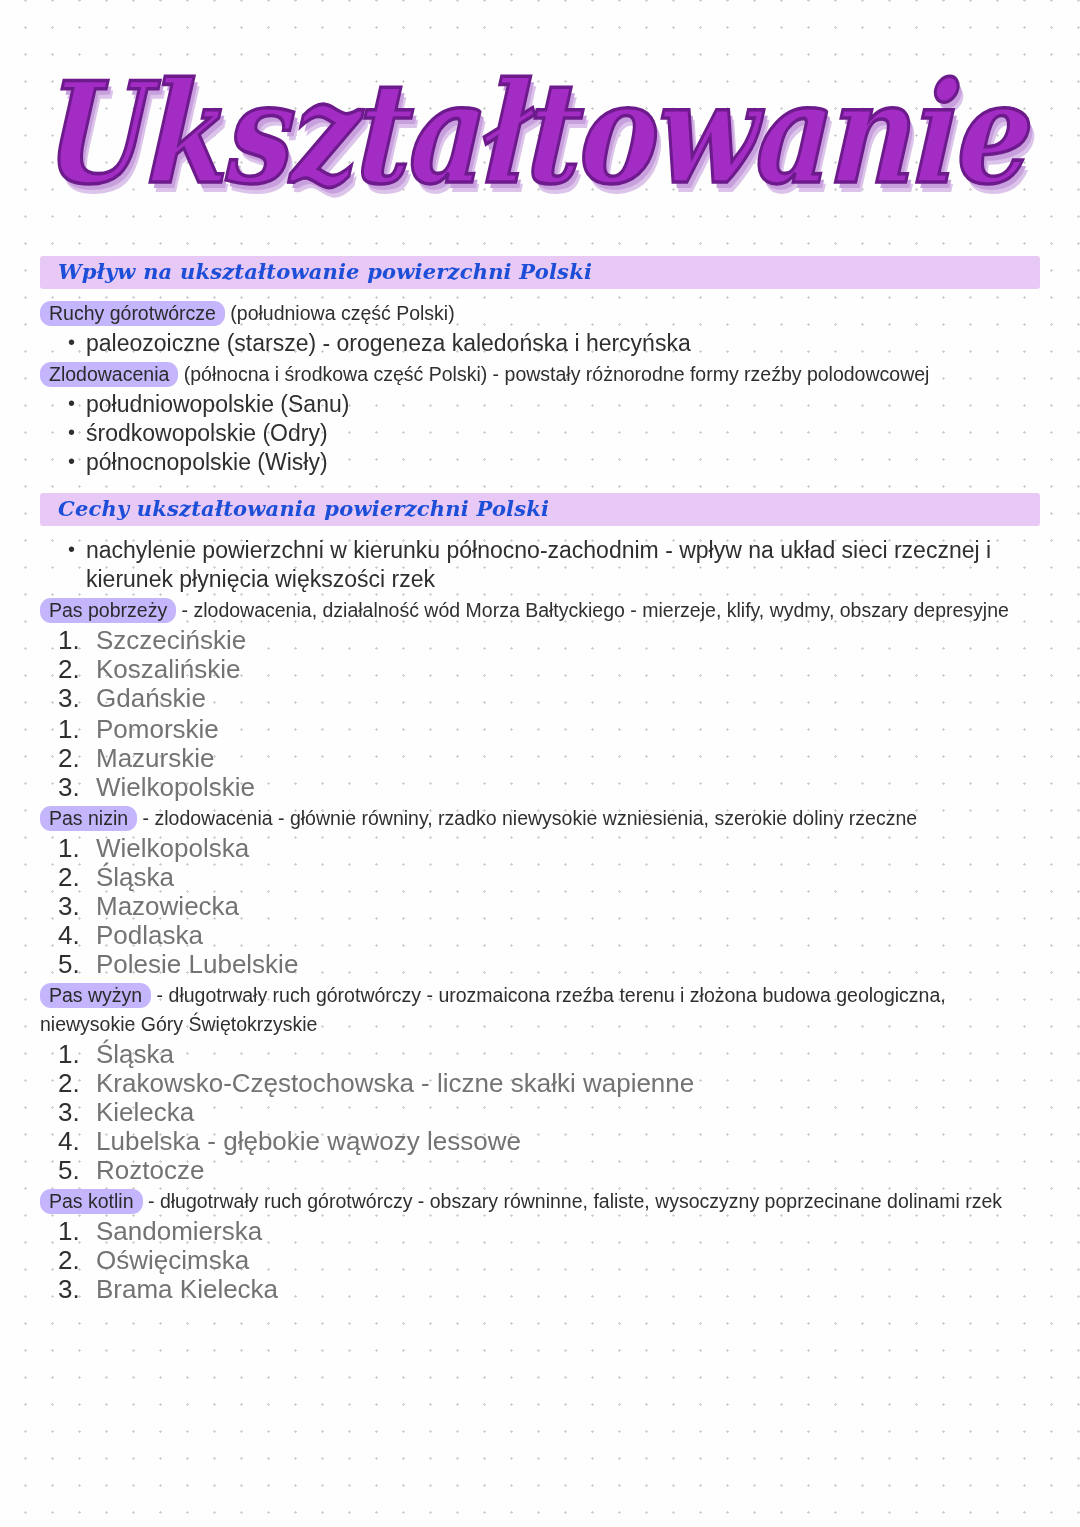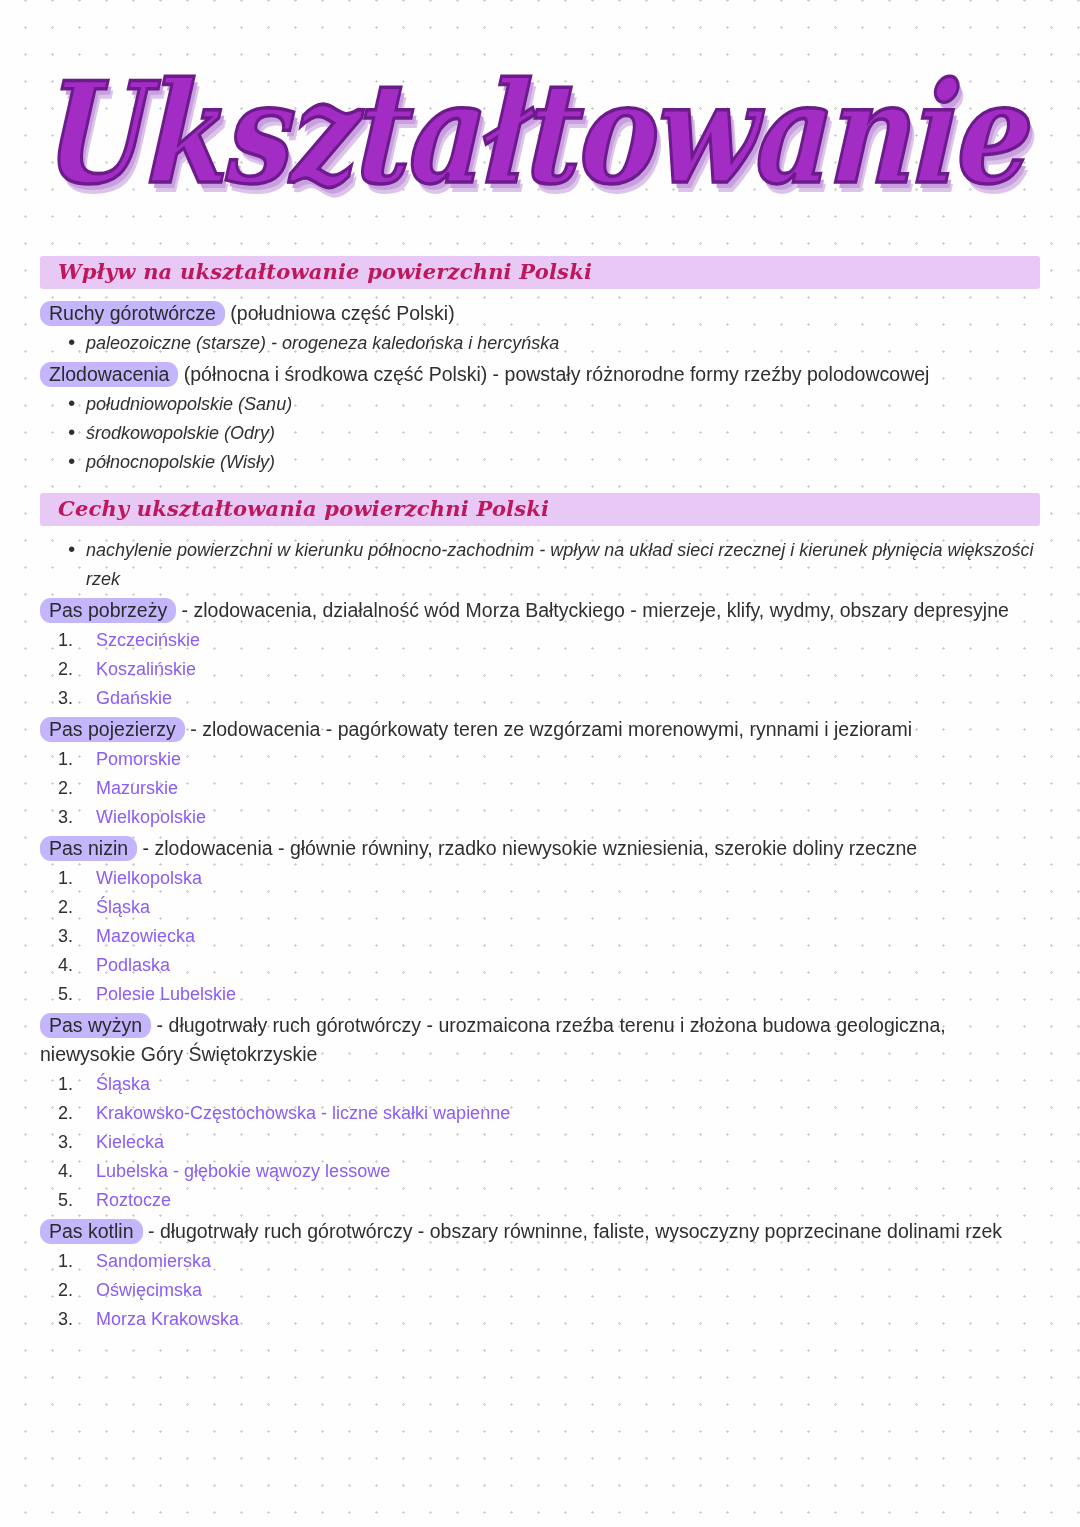--- a/index.html
+++ b/index.html
@@ -58,21 +58,21 @@
 
   
   .section-head {
     position: relative;
     margin: 0 0 10px 0;
     padding: 3px 0 5px 18px;
     font-family: "DejaVu Serif", serif;
     font-style: italic;
     font-weight: bold;
     font-size: 21px;
-    color: #be185d;
+    color: #1d4ed8;
     background: #e8c9f5;
     border-radius: 3px;
     letter-spacing: 0.2px;
   }
   .section-head.first { margin-top: 6px; }
   .section-block { margin-bottom: 16px; }
 
   
   .line {
     font-size: 19.5px;
@@ -86,47 +86,46 @@
     padding: 1px 9px 2px 9px;
     color: #2b2b2b;
   }
   ul.bullets {
     list-style: none;
     margin: 0 0 2px 0;
     padding: 0 0 0 28px;
   }
   ul.bullets li {
     position: relative;
-    font-size: 18px;
+    font-size: 23px;
     line-height: 29px;
     padding-left: 18px;
     color: #2f2f2f;
-    font-style: italic;
   }
   ul.bullets li::before {
     content: "•";
     position: absolute;
     left: 0;
     top: -1px;
     color: #2f2f2f;
     font-size: 20px;
   }
   ol.nums {
     list-style: none;
     margin: 0 0 1px 0;
     padding: 0 0 0 18px;
     counter-reset: itm;
   }
   ol.nums li {
     position: relative;
-    font-size: 18px;
+    font-size: 26px;
     line-height: 29px;
     padding-left: 38px;
     counter-increment: itm;
-    color: #8b5cf6;
+    color: #737373;
   }
   ol.nums li::before {
     content: counter(itm) ".";
     position: absolute;
     left: 0;
     top: 0;
     color: #2f2f2f;
   }
   .group { margin-bottom: 2px; }
   .desc-cont { display: inline; margin-top: 32px; }
@@ -172,21 +171,20 @@
     <div class="group">
       <div class="line"><span class="hl">Pas pobrzeży</span><span class="desc-cont"> - zlodowacenia, działalność wód Morza Bałtyckiego - mierzeje, klify, wydmy, obszary depresyjne</span></div>
       <ol class="nums">
         <li>Szczecińskie</li>
         <li>Koszalińskie</li>
         <li>Gdańskie</li>
       </ol>
     </div>
 
     <div class="group">
-      <div class="line"><span class="hl">Pas pojezierzy</span><span class="desc-cont"> - zlodowacenia - pagórkowaty teren ze wzgórzami morenowymi, rynnami i jeziorami</span></div>
       <ol class="nums">
         <li>Pomorskie</li>
         <li>Mazurskie</li>
         <li>Wielkopolskie</li>
       </ol>
     </div>
 
     <div class="group">
       <div class="line"><span class="hl">Pas nizin</span><span class="desc-cont"> - zlodowacenia - głównie równiny, rzadko niewysokie wzniesienia, szerokie doliny rzeczne</span></div>
       <ol class="nums">
@@ -207,18 +205,18 @@
         <li>Lubelska - głębokie wąwozy lessowe</li>
         <li>Roztocze</li>
       </ol>
     </div>
 
     <div class="group">
       <div class="line"><span class="hl">Pas kotlin</span><span class="desc-cont"> - długotrwały ruch górotwórczy - obszary równinne, faliste, wysoczyzny poprzecinane dolinami rzek</span></div>
       <ol class="nums">
         <li>Sandomierska</li>
         <li>Oświęcimska</li>
-        <li>Morza Krakowska</li>
+        <li>Brama Kielecka</li>
       </ol>
     </div>
   </div>
 
 </div>
 
 </body></html>

